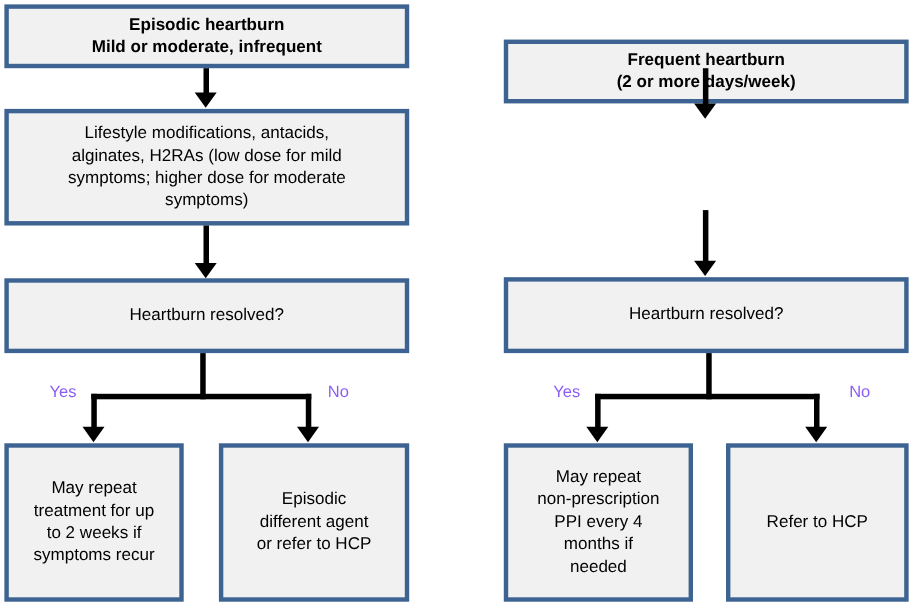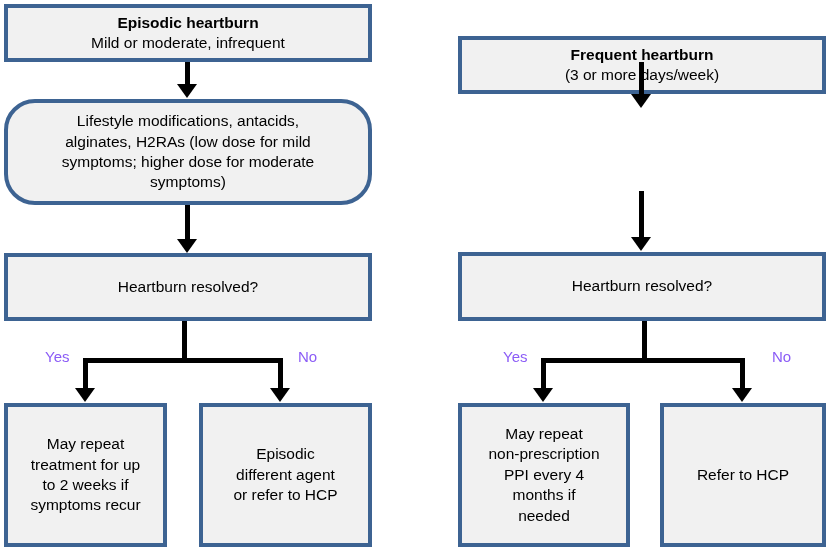--- a/index.html
+++ b/index.html
@@ -37,21 +37,21 @@
     display: block;
     white-space: pre-line;
   }
   .node.title .t1 {
     display: block;
     font-weight: bold;
     white-space: pre-line;
   }
   .node.title .t2 {
     display: block;
-    font-weight: normal;
+    font-weight: bold;
     white-space: pre-line;
   }
   
   .vline {
     position: absolute;
     background: #000000;
     width: 5px;
   }
   .hline {
     position: absolute;
@@ -79,21 +79,21 @@
 <div id="flowchart">
 
   <div class="node title" style="left:4px; top:4px; width:368px; height:58px; flex-direction:column;">
     <span class="t1">Episodic heartburn</span>
     <span class="t2">Mild or moderate, infrequent</span>
   </div>
 
   <div class="vline" style="left:185px; top:62px; height:24px;"></div>
   <div class="arrowhead" style="left:177px; top:84px;"></div>
 
-  <div class="node" style="left:4px; top:99px; width:368px; height:106px;border-radius:31px;">
+  <div class="node" style="left:4px; top:99px; width:368px; height:106px;">
     <span class="txt">Lifestyle modifications, antacids,
 alginates, H2RAs (low dose for mild
 symptoms; higher dose for moderate
 symptoms)</span>
   </div>
 
   <div class="vline" style="left:185px; top:205px; height:36px;"></div>
   <div class="arrowhead" style="left:177px; top:239px;"></div>
 
   <div class="node" style="left:4px; top:253px; width:368px; height:68px;">
@@ -118,21 +118,21 @@
   </div>
 
   <div class="node" style="left:199px; top:403px; width:173px; height:144px;">
     <span class="txt">Episodic
 different agent
 or refer to HCP</span>
   </div>
 
   <div class="node title" style="left:458px; top:4px; width:368px; height:58px; flex-direction:column;margin-top:32px;">
     <span class="t1">Frequent heartburn</span>
-    <span class="t2">(3 or more days/week)</span>
+    <span class="t2">(2 or more days/week)</span>
   </div>
 
   <div class="vline" style="left:639px; top:62px; height:34px;"></div>
   <div class="arrowhead" style="left:631px; top:94px;"></div>
 
 
   <div class="vline" style="left:639px; top:191px; height:48px;"></div>
   <div class="arrowhead" style="left:631px; top:237px;"></div>
 
   <div class="node" style="left:458px; top:252px; width:368px; height:69px;">

